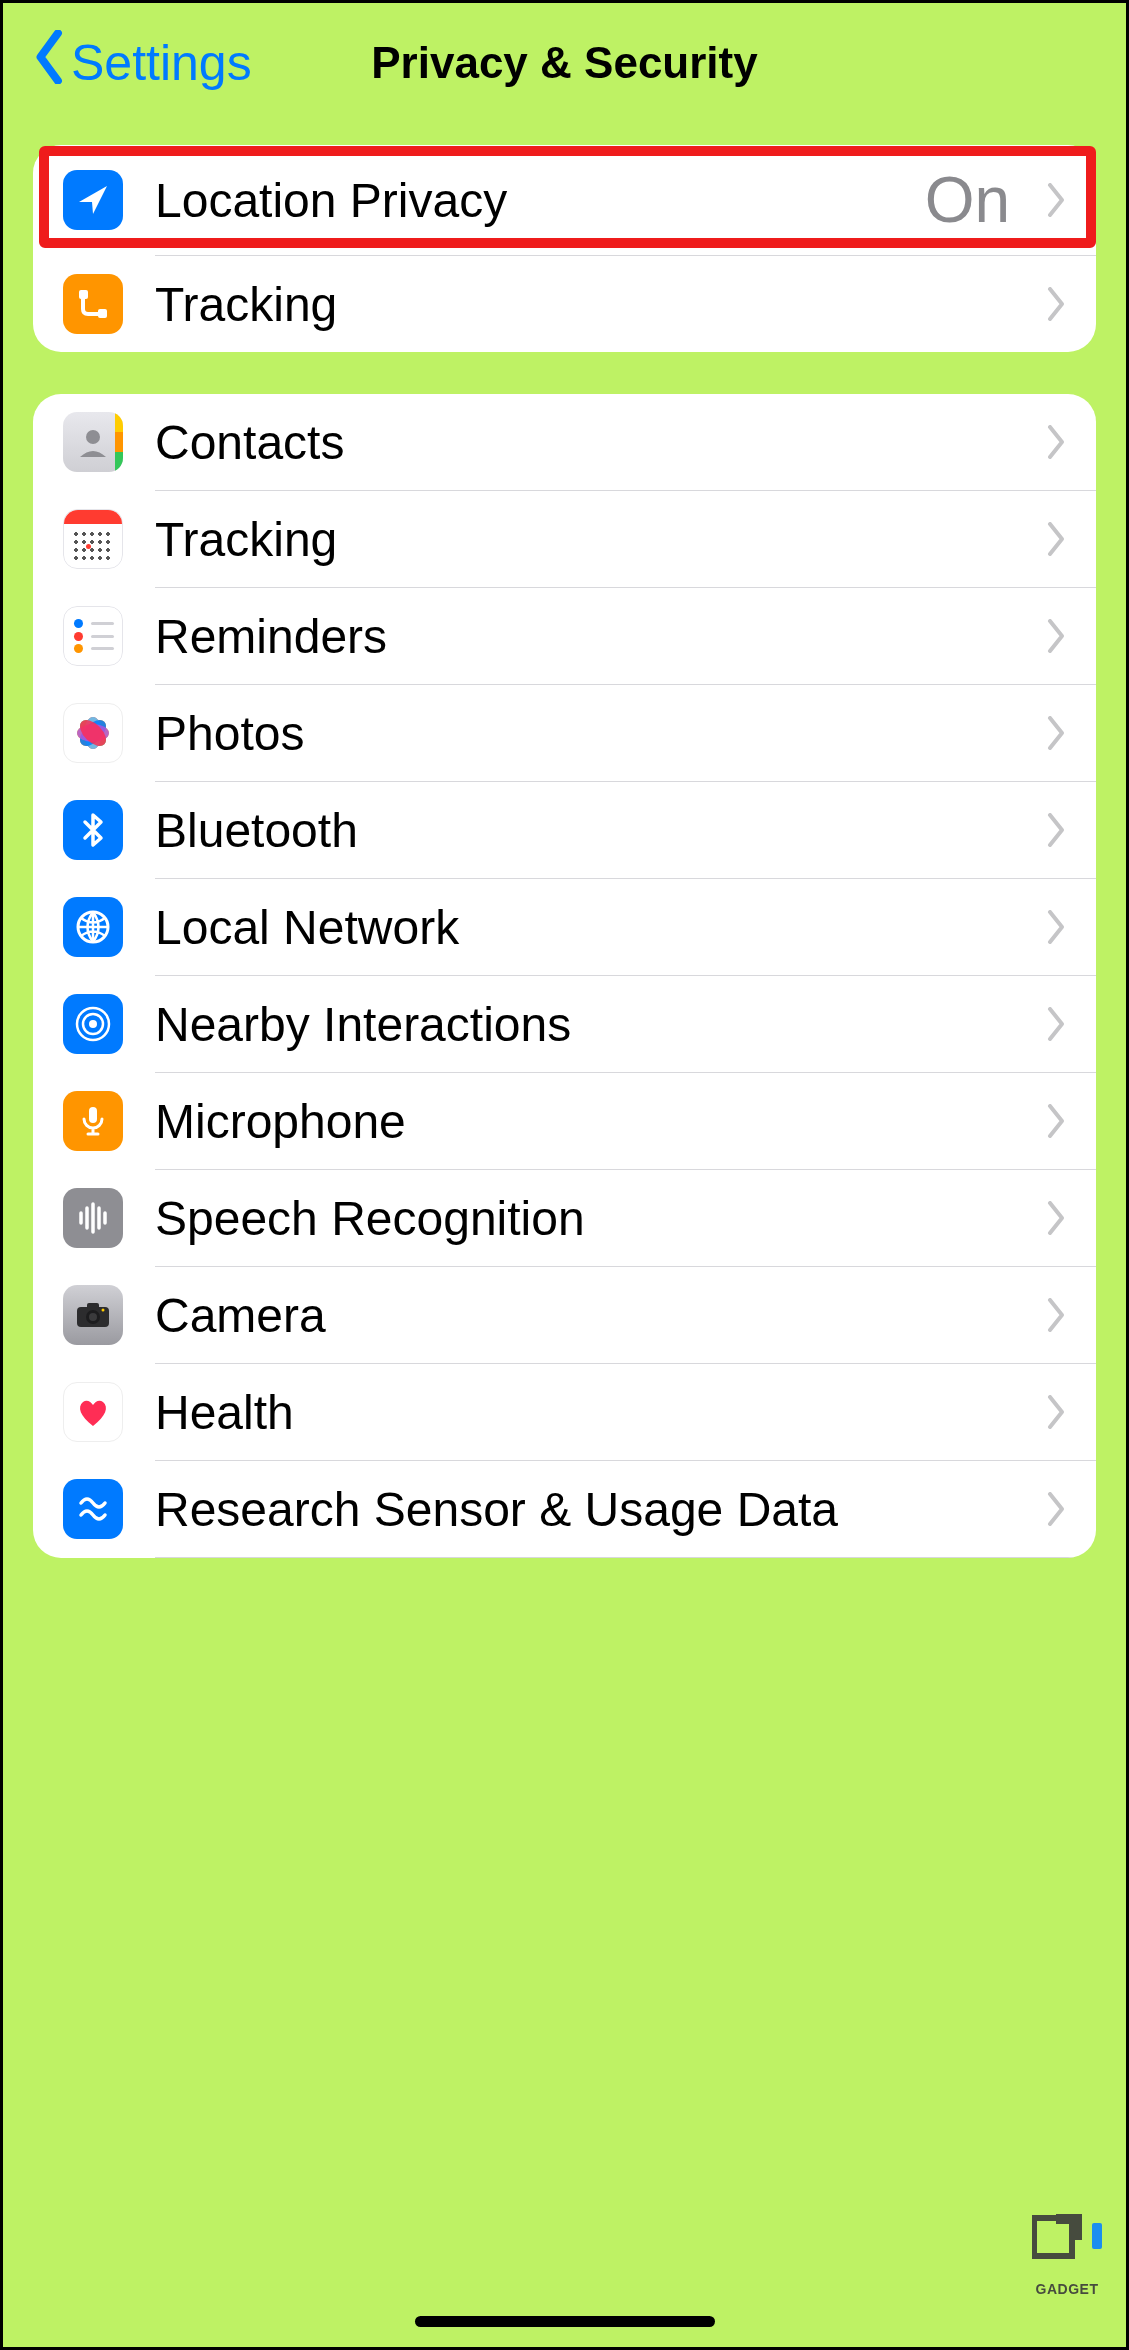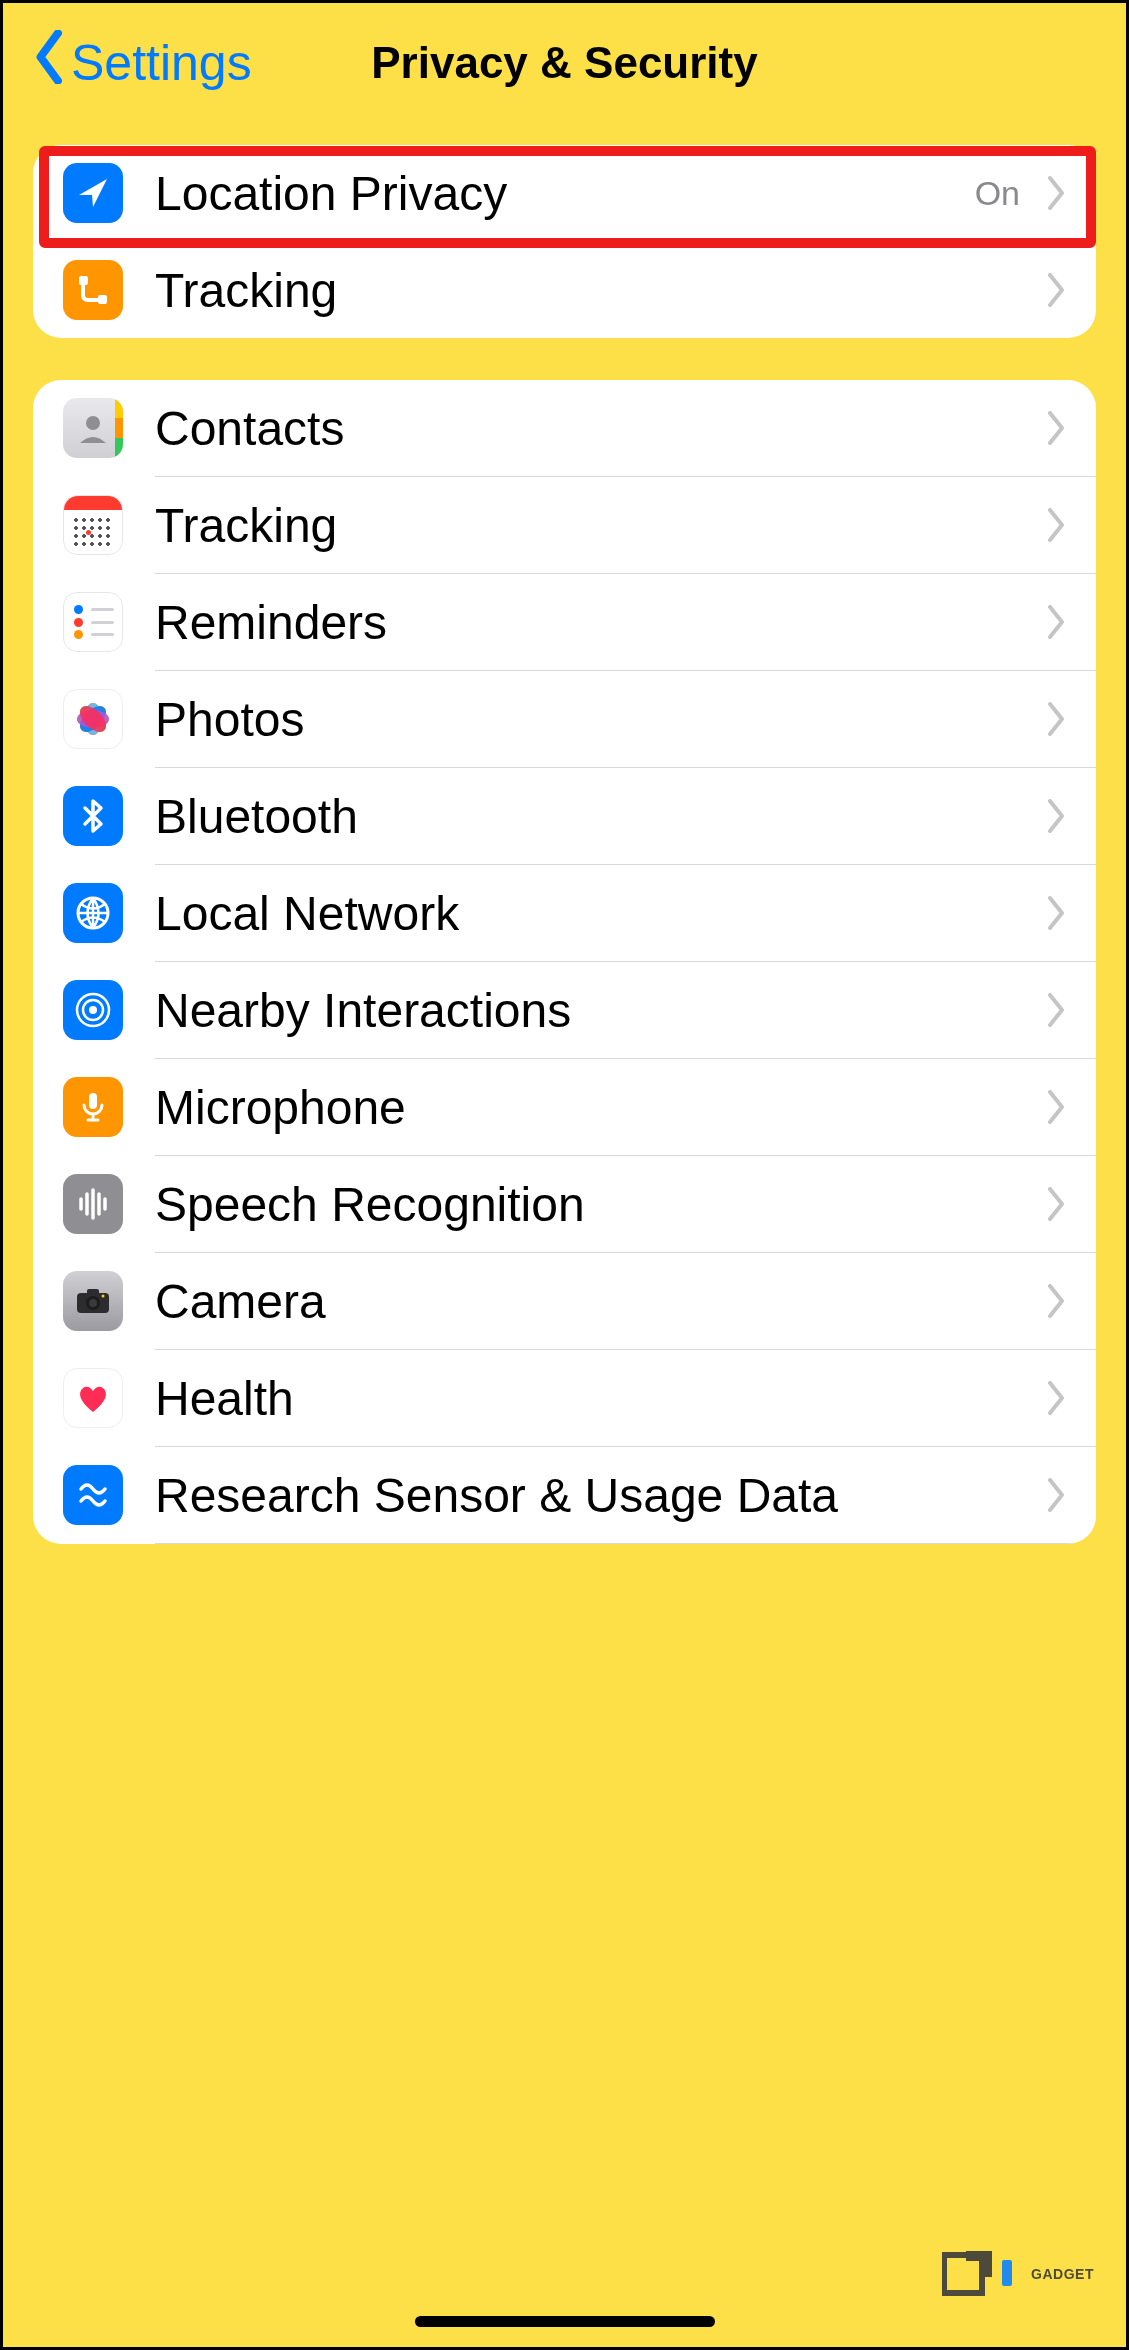--- a/index.html
+++ b/index.html
@@ -5,21 +5,21 @@
   * { box-sizing: border-box; margin: 0; padding: 0; }
   html, body { width: 1129px; height: 2350px; }
   body {
     font-family: -apple-system, "SF Pro Text", "Helvetica Neue", Helvetica, Arial, sans-serif;
     background: #fff;
     position: relative;
   }
   .frame {
     position: absolute; inset: 0;
     border: 3px solid #000;
-    background: #fde047;
+    background: #bef264;
     overflow: hidden;
   }
 
   
   .navbar {
     height: 120px;
     display: flex;
     align-items: center;
     position: relative;
     padding: 0 30px;
@@ -65,23 +65,23 @@
     display: flex; align-items: center; justify-content: center;
     overflow: hidden;
   }
   .row .label {
     font-size: 48px;
     color: #000;
     flex: 1 1 auto;
     white-space: nowrap;
   }
   .row .value {
-    font-size: 34px;
+    font-size: 64px;
     color: #8a8a8e;
-    margin-right: 26px;
+    margin-right: 36px;
   }
   .row .chev { flex: 0 0 auto; display:flex; align-items:center; }
   .row .chev svg { width: 20px; height: 34px; }
   .row .chev path { stroke: #c5c5c7; }
 
   
   .sep {
     height: 1px;
     background: #d8d8dc;
     margin-left: 122px; 
@@ -148,22 +148,22 @@
     display:flex;align-items:center;justify-content:center;}
 
   
   .home-indicator{
     position:absolute;bottom:20px;left:50%;transform:translateX(-50%);
     width:300px;height:11px;border-radius:10px;background:#000;
   }
 
   
   .watermark{
-    position:absolute;right:32px;bottom:50px;
-    display:flex;flex-direction:row;align-items:center;
+    position:absolute;right:24px;bottom:50px;
+    display:flex;flex-direction:column;align-items:center;
     opacity:.9; z-index:60;gap:19px;
   }
   .watermark .wm-logo{display:flex;align-items:center;gap:6px;}
   .watermark .wm-text{font-size:14px;font-weight:700;color:#3a3a3a;letter-spacing:.5px;margin-top:2px;}
   .wm-dash{width:10px;height:26px;background:#0a84ff;border-radius:2px;}
 </style>
 </head>
 <body>
 
 <div class="frame">

